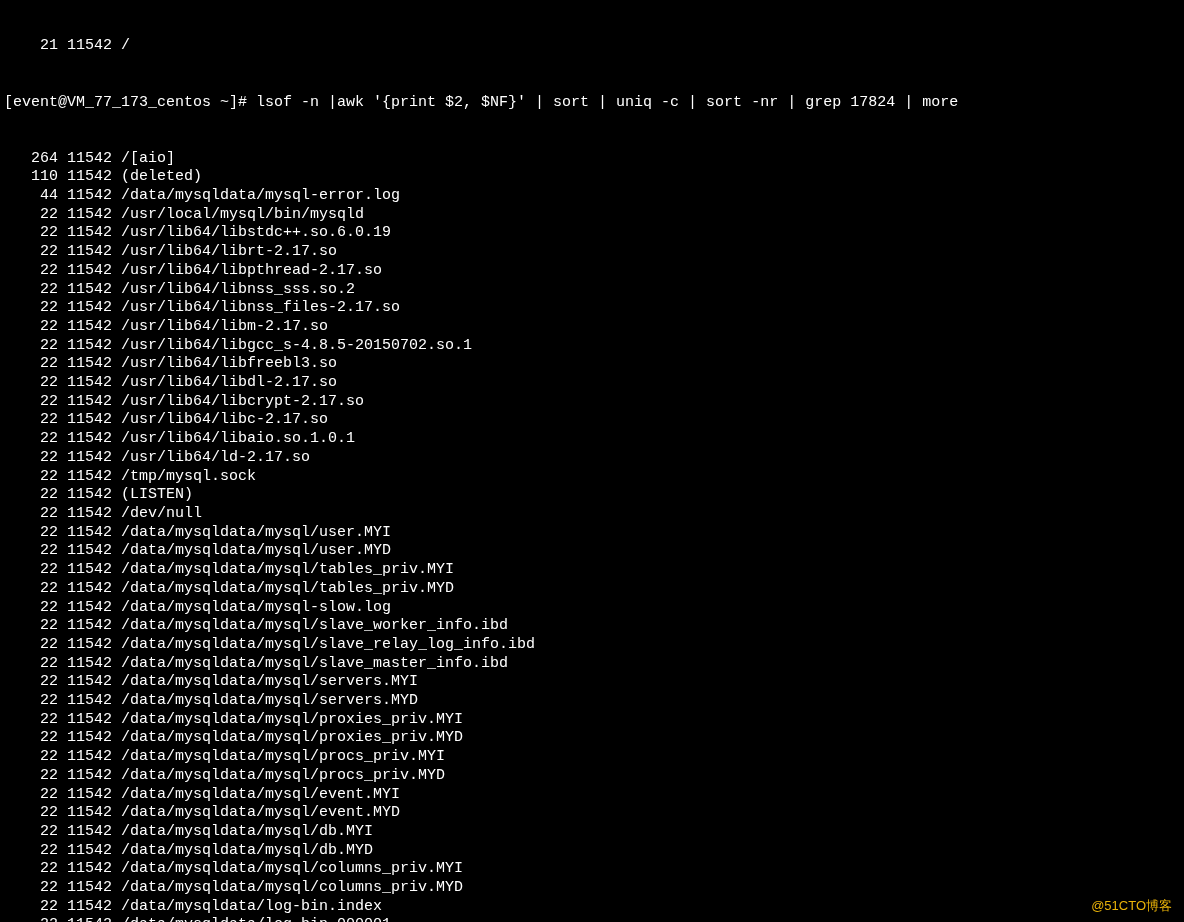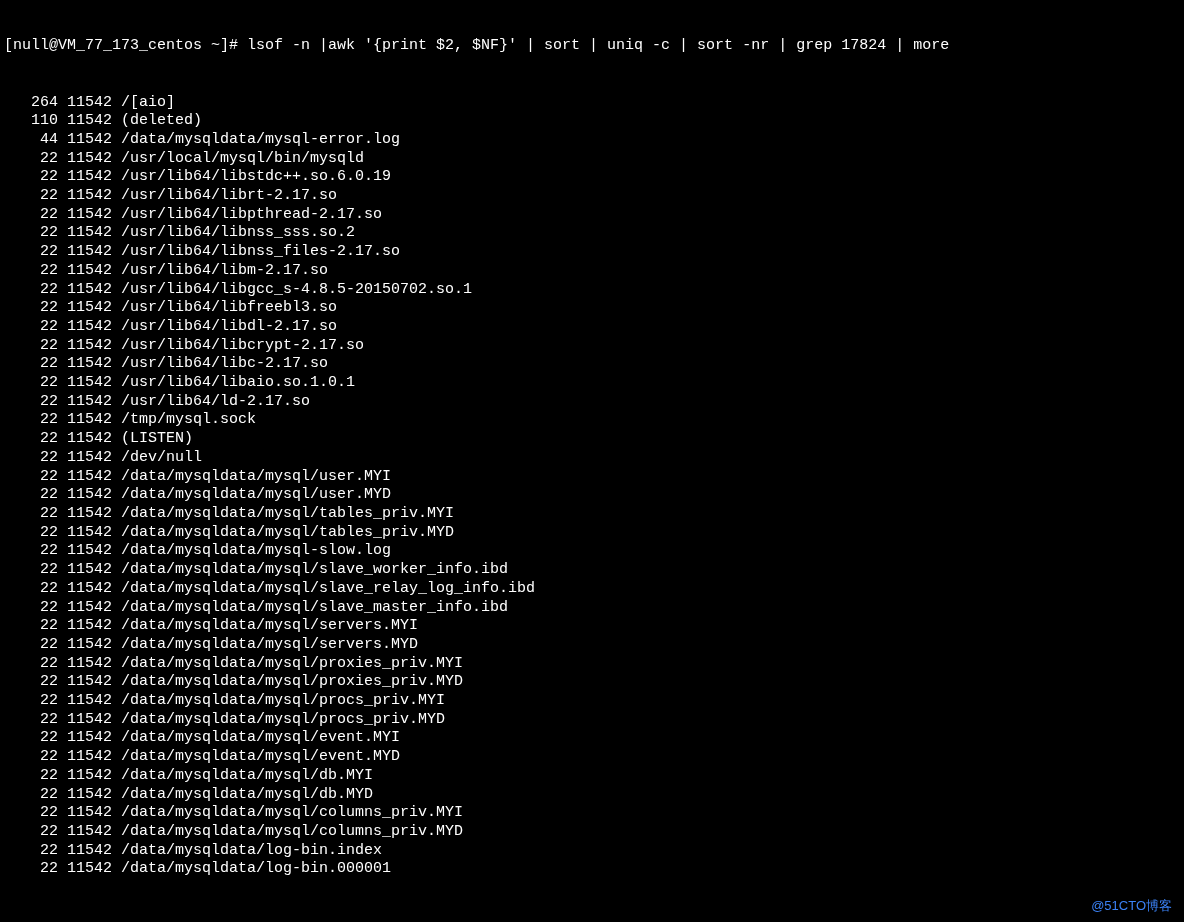--- a/index.html
+++ b/index.html
@@ -16,28 +16,29 @@
   }
   .terminal {
     padding: 0 4px;
     white-space: pre;
   }
   .line { display: block; }
   .watermark {
     position: absolute;
     right: 12px;
     bottom: 6px;
-    color: #3b82f6;
+    color: #eab308;
     font-size: 13px;
     font-family: sans-serif;
     margin-left: 16px;
   }
 </style>
 </head>
 <body>
 
 <div class="terminal">
-  <span class="line"><span>[null@VM_77_173_centos ~]# </span><span>lsof -n |awk '{print $2, $NF}' | sort | uniq -c | sort -nr | grep 17824 | more</span></span>
+  <span class="line">    21 11542 /</span>
+  <span class="line"><span>[event@VM_77_173_centos ~]# </span><span>lsof -n |awk '{print $2, $NF}' | sort | uniq -c | sort -nr | grep 17824 | more</span></span>
   <div id="rows-container"><span class="line">   264 11542 /[aio]</span><span class="line">   110 11542 (deleted)</span><span class="line">    44 11542 /data/mysqldata/mysql-error.log</span><span class="line">    22 11542 /usr/local/mysql/bin/mysqld</span><span class="line">    22 11542 /usr/lib64/libstdc++.so.6.0.19</span><span class="line">    22 11542 /usr/lib64/librt-2.17.so</span><span class="line">    22 11542 /usr/lib64/libpthread-2.17.so</span><span class="line">    22 11542 /usr/lib64/libnss_sss.so.2</span><span class="line">    22 11542 /usr/lib64/libnss_files-2.17.so</span><span class="line">    22 11542 /usr/lib64/libm-2.17.so</span><span class="line">    22 11542 /usr/lib64/libgcc_s-4.8.5-20150702.so.1</span><span class="line">    22 11542 /usr/lib64/libfreebl3.so</span><span class="line">    22 11542 /usr/lib64/libdl-2.17.so</span><span class="line">    22 11542 /usr/lib64/libcrypt-2.17.so</span><span class="line">    22 11542 /usr/lib64/libc-2.17.so</span><span class="line">    22 11542 /usr/lib64/libaio.so.1.0.1</span><span class="line">    22 11542 /usr/lib64/ld-2.17.so</span><span class="line">    22 11542 /tmp/mysql.sock</span><span class="line">    22 11542 (LISTEN)</span><span class="line">    22 11542 /dev/null</span><span class="line">    22 11542 /data/mysqldata/mysql/user.MYI</span><span class="line">    22 11542 /data/mysqldata/mysql/user.MYD</span><span class="line">    22 11542 /data/mysqldata/mysql/tables_priv.MYI</span><span class="line">    22 11542 /data/mysqldata/mysql/tables_priv.MYD</span><span class="line">    22 11542 /data/mysqldata/mysql-slow.log</span><span class="line">    22 11542 /data/mysqldata/mysql/slave_worker_info.ibd</span><span class="line">    22 11542 /data/mysqldata/mysql/slave_relay_log_info.ibd</span><span class="line">    22 11542 /data/mysqldata/mysql/slave_master_info.ibd</span><span class="line">    22 11542 /data/mysqldata/mysql/servers.MYI</span><span class="line">    22 11542 /data/mysqldata/mysql/servers.MYD</span><span class="line">    22 11542 /data/mysqldata/mysql/proxies_priv.MYI</span><span class="line">    22 11542 /data/mysqldata/mysql/proxies_priv.MYD</span><span class="line">    22 11542 /data/mysqldata/mysql/procs_priv.MYI</span><span class="line">    22 11542 /data/mysqldata/mysql/procs_priv.MYD</span><span class="line">    22 11542 /data/mysqldata/mysql/event.MYI</span><span class="line">    22 11542 /data/mysqldata/mysql/event.MYD</span><span class="line">    22 11542 /data/mysqldata/mysql/db.MYI</span><span class="line">    22 11542 /data/mysqldata/mysql/db.MYD</span><span class="line">    22 11542 /data/mysqldata/mysql/columns_priv.MYI</span><span class="line">    22 11542 /data/mysqldata/mysql/columns_priv.MYD</span><span class="line">    22 11542 /data/mysqldata/log-bin.index</span><span class="line">    22 11542 /data/mysqldata/log-bin.000001</span></div>
   
 </div>
 
 <div class="watermark">@51CTO博客</div>
 
 </body></html>

